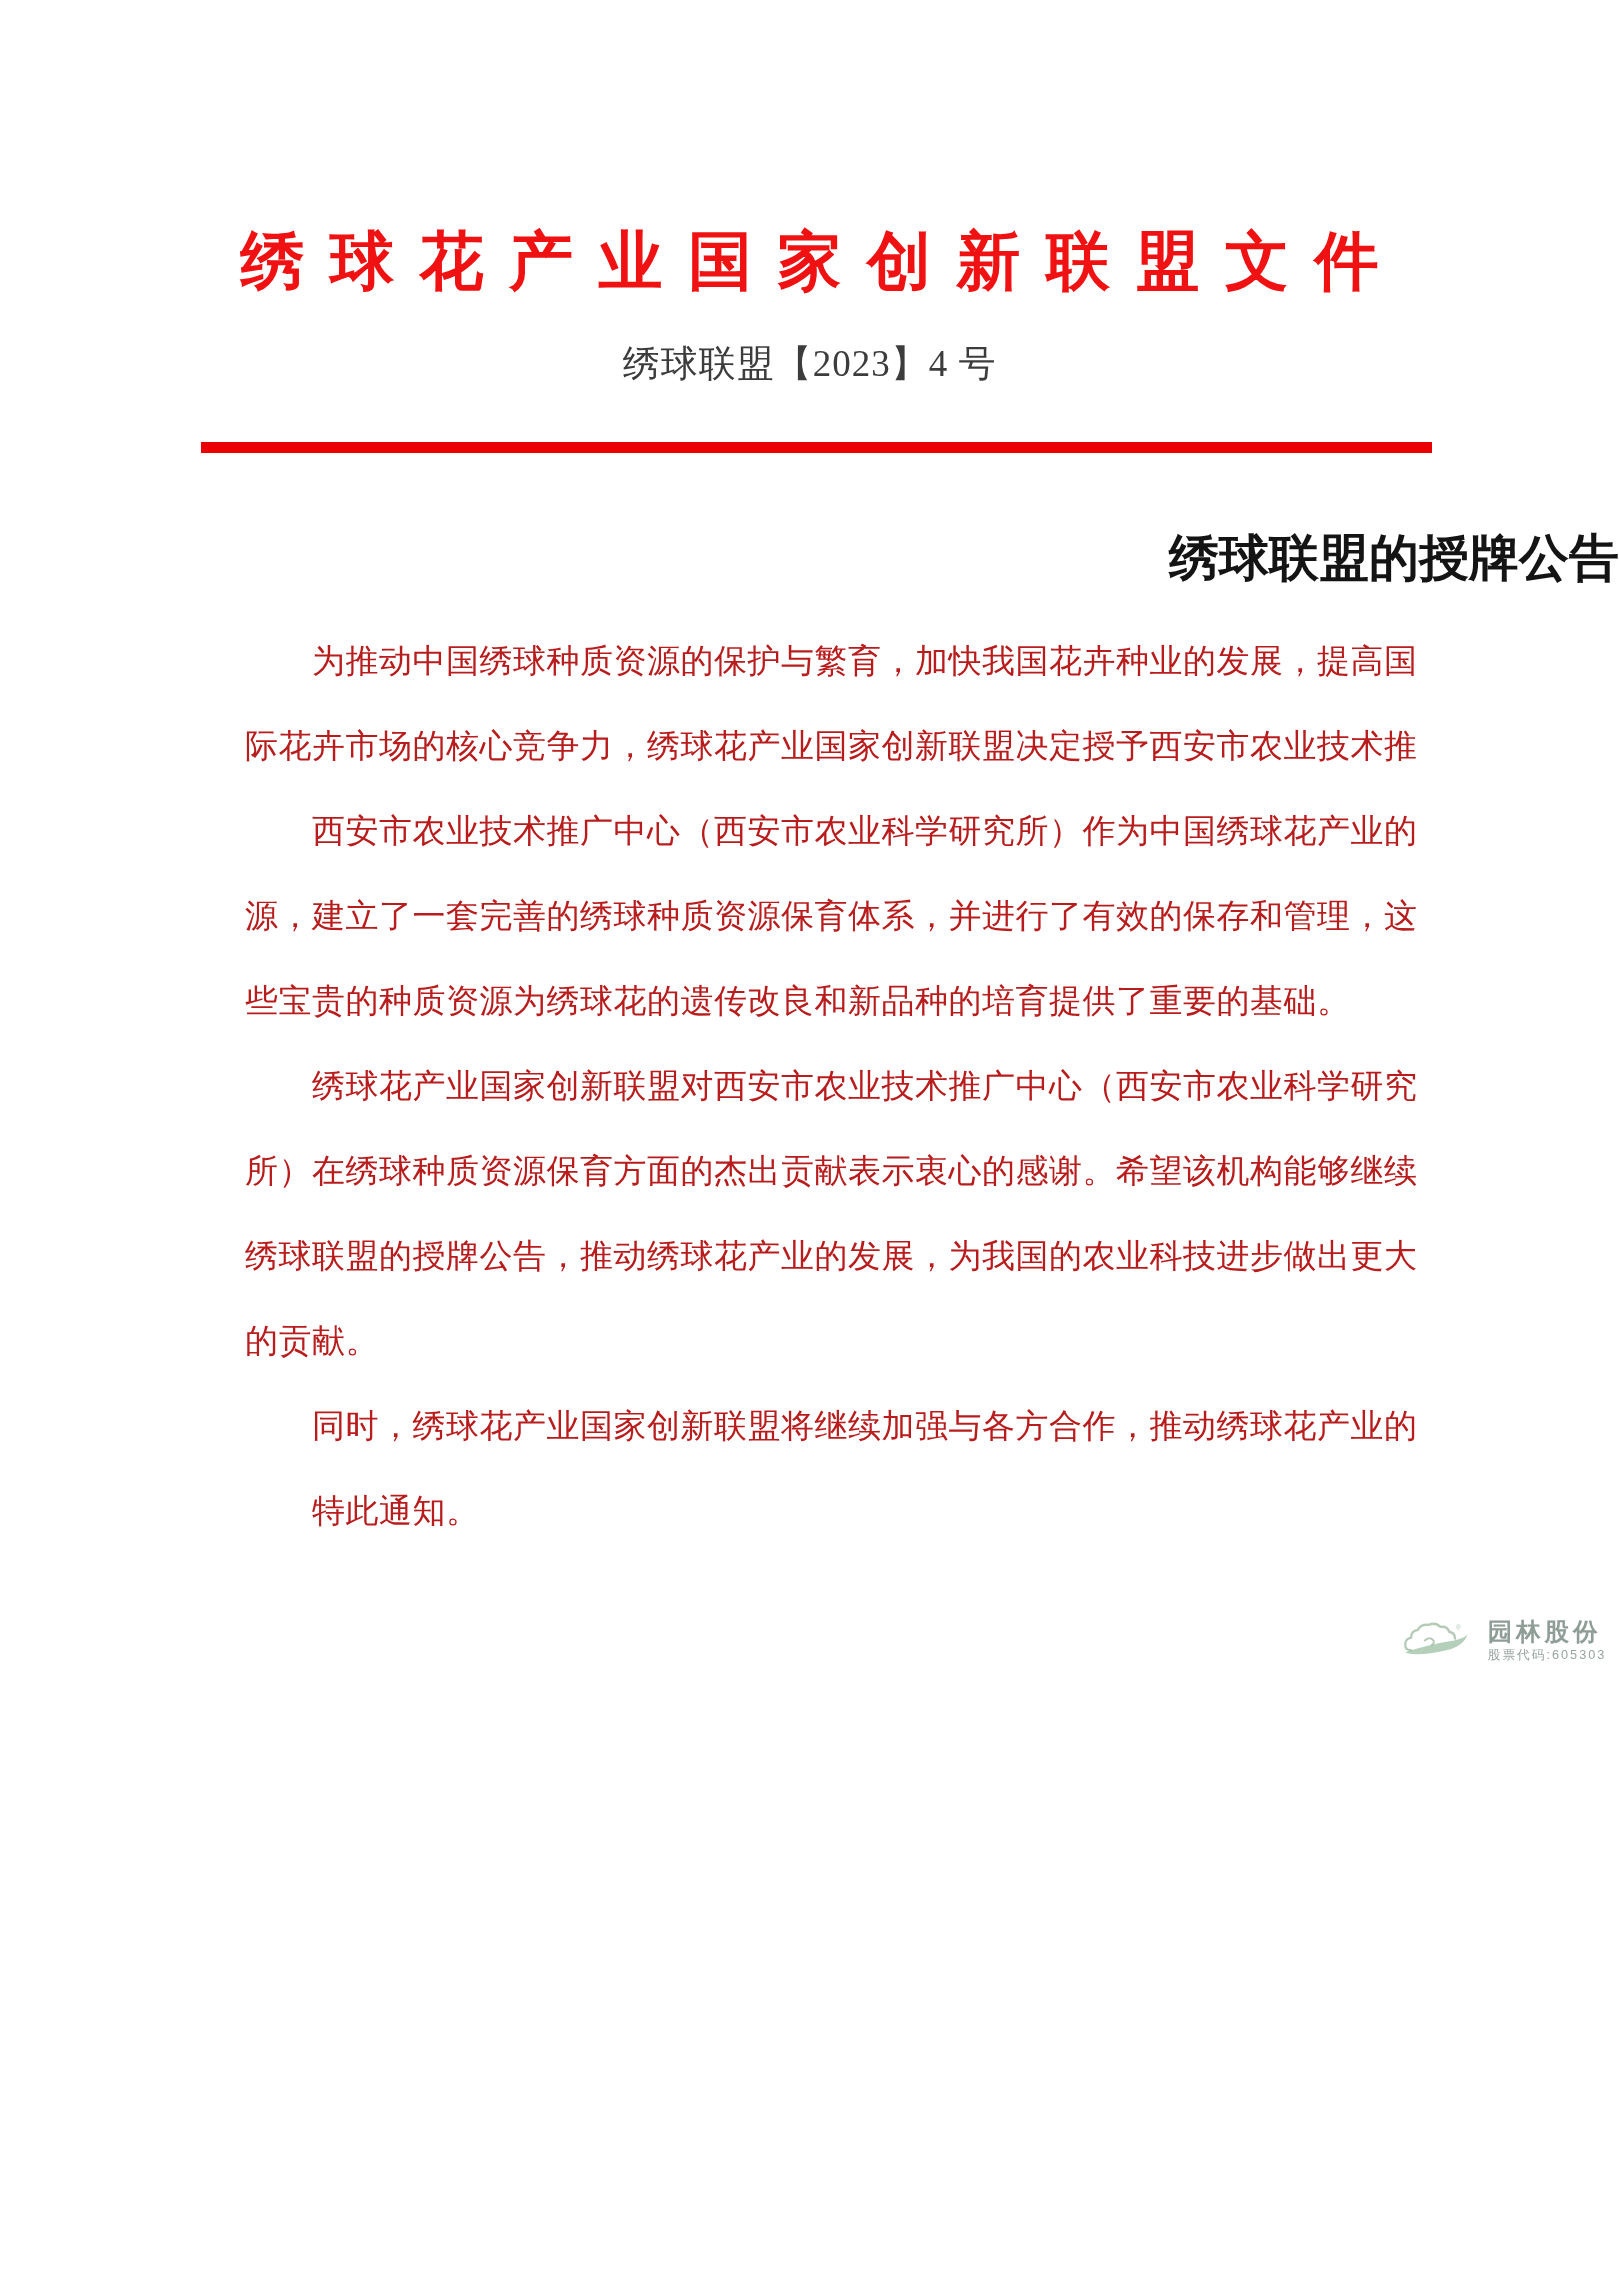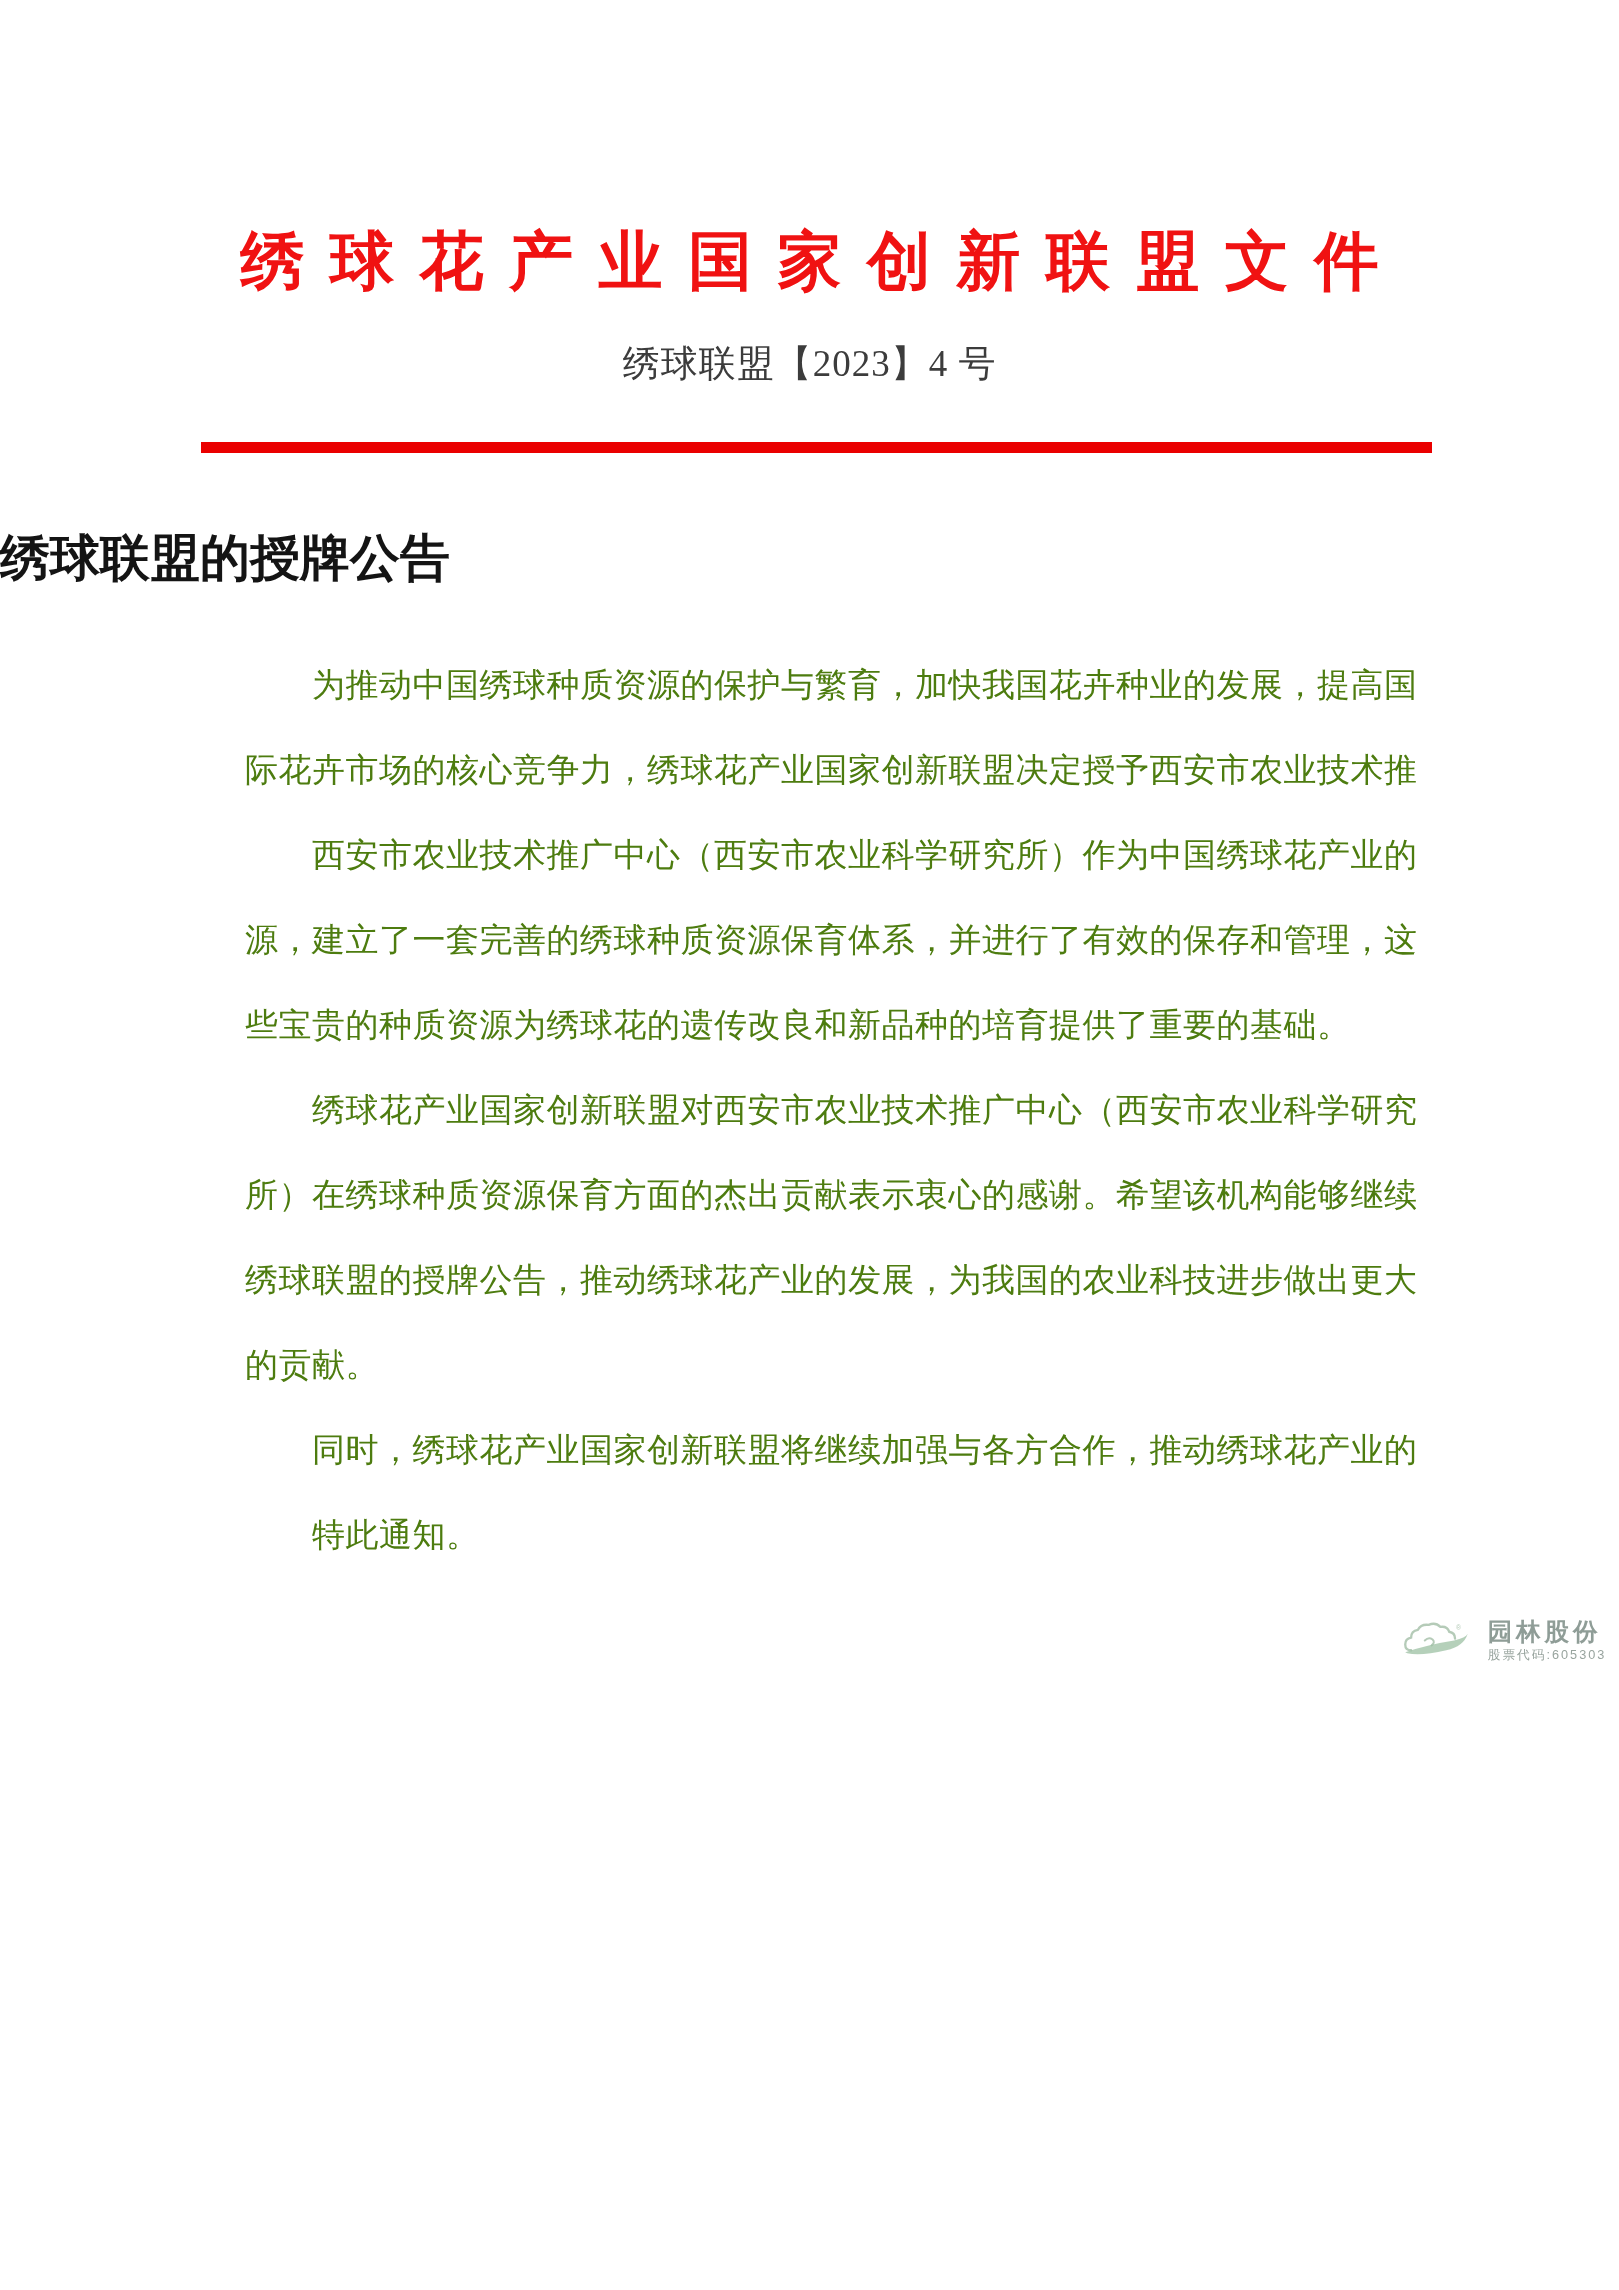--- a/index.html
+++ b/index.html
@@ -32,32 +32,32 @@
   }
   .red-rule{
     position:absolute;
     top:442px; left:201px;
     width:1231px; height:10.8px;
     background:#ea0000;
   }
   .notice-heading{
     position:absolute;
     top:525px; left:0; width:100%;
-    text-align:left;
+    text-align:right;
     font-size:50px;
     font-weight:bold;
     color:#141414;
   }
   .body-block{
     position:absolute;
-    top:643px; left:245px;
+    top:619px; left:245px;
     width:1215px;
     font-size:33px;
     line-height:85px;
-    color:#4d7c0f;
+    color:#b91c1c;
     letter-spacing:0.5px;
   }
   .body-line{white-space:nowrap;}
   .body-line.indent{text-indent:67px;}
   .signature-org{
     position:absolute;
     top:1833px; right:244px;
     font-size:33px;
     color:#1b1b1b;
     white-space:nowrap;

